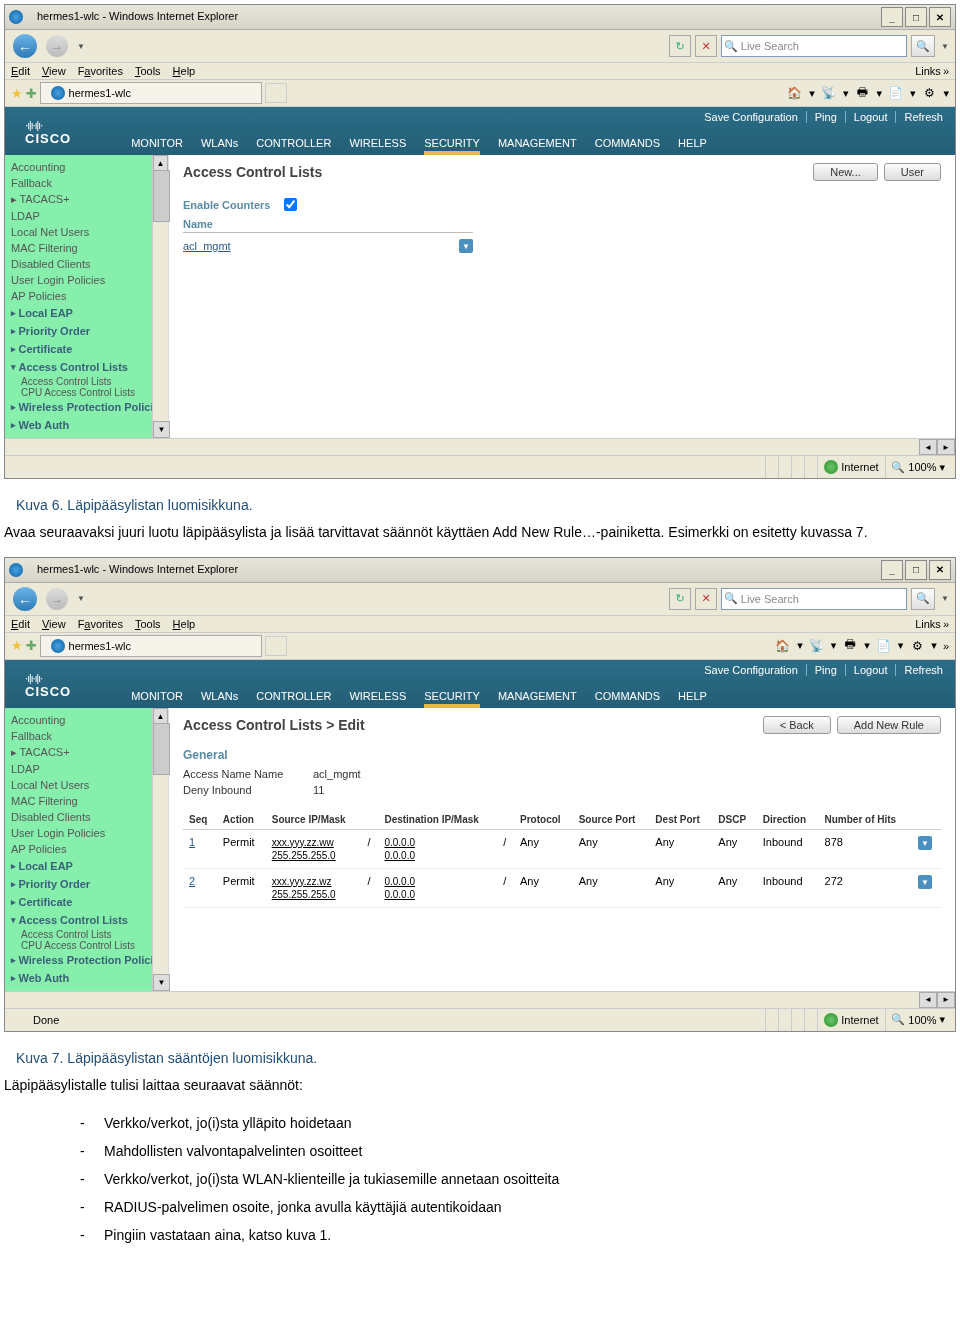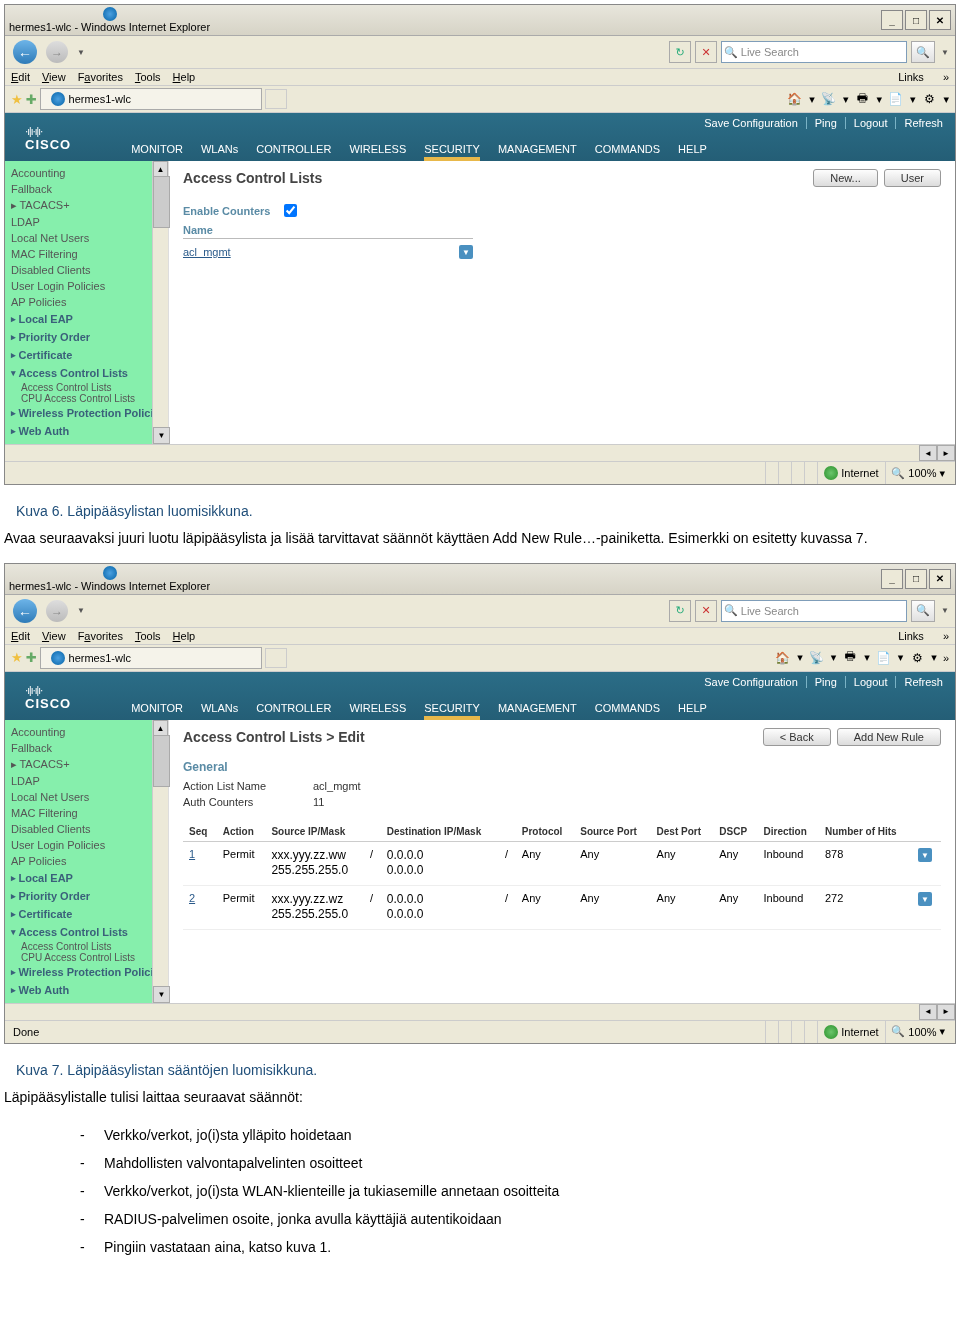--- a/index.html
+++ b/index.html
@@ -20,21 +20,21 @@
   }
   .title-bar {
     background: linear-gradient(to bottom, #e8e6dc, #d6d3c6);
     padding: 2px 4px;
     display: flex;
     align-items: center;
     justify-content: space-between;
     font-size: 11px;
     border-bottom: 1px solid #aaa;
   }
-  .title-left { display: flex; align-items: center; gap: 0; flex-direction: column; }
+  .title-left { display: flex; gap: 14px; }
   .ie-icon-small { width: 14px; height: 14px; background: radial-gradient(circle, #4ba0e0, #0563a7); border-radius: 50%; }
   .win-controls { display: flex; gap: 2px; }
   .win-btn {
     width: 20px; height: 18px;
     border: 1px solid #888;
     background: #ece9d8;
     font-size: 10px;
     display: flex; align-items: center; justify-content: center;
     font-weight: bold;
   }
@@ -73,21 +73,21 @@
   .menu-bar {
     padding: 2px 6px;
     display: flex;
     align-items: center;
     gap: 12px;
     font-size: 11px;
     border-bottom: 1px solid #ccc;
   }
   .menu-item { cursor: default; }
   .menu-item u { text-decoration: underline; }
-  .menu-right { margin-left: auto; display: flex; align-items: center; gap: 19px; }
+  .menu-right { margin-left: auto; display: flex; align-items: center; gap: 2px; }
 
   .tab-bar {
     display: flex;
     align-items: center;
     padding: 2px 6px;
     gap: 3px;
     border-bottom: 1px solid #ccc;
   }
   .fav-star { color: #f0c040; font-size: 13px; }
   .fav-add { color: #6a6; font-size: 13px; }
@@ -219,32 +219,32 @@
     border-bottom: 1px solid #ccc;
     padding: 4px 6px;
     font-size: 10px;
   }
   .rule-table td {
     padding: 6px 6px;
     border-bottom: 1px solid #eee;
     vertical-align: top;
   }
   .rule-table td.seq a { color: #2a5a8a; text-decoration: underline;}
-  .rule-table .small-stack { font-size: 12px; line-height: 1.3;}
+  .rule-table .small-stack { font-size: 10px; line-height: 1.3; text-decoration: underline;}
   
   .status-bar {
     display: flex;
     align-items: center;
     font-size: 11px;
     border-top: 1px solid #ccc;
     background: #ece9d8;
     height: 22px;
     padding: 0 4px;
   }
-  .status-left { flex: 0 0 60px; padding-left: 4px;}
+  .status-left { flex: 0 0 60px; padding-left: 4px; margin-left: 20px;}
   .status-cells { display: flex; margin-left: auto; }
   .status-cell { border-left: 1px solid #ccc; padding: 0 6px; display: flex; align-items: center; gap: 3px; height: 22px;}
   .globe-ico { width: 14px; height: 14px; background: radial-gradient(circle, #6bc56b, #2a8f2a); border-radius: 50%;}
 
   
   .doc-caption {
     color: #1f4e79;
     font-size: 14px;
     margin: 18px 4px 10px 16px;
   }
@@ -551,25 +551,25 @@
       <div class="page-head">
         <div class="page-title">Access Control Lists &gt; Edit</div>
         <div class="page-actions">
           <button class="wlc-btn">&lt; Back</button>
           <button class="wlc-btn">Add New Rule</button>
         </div>
       </div>
 
       <div class="section-head">General</div>
       <div class="field-row">
-        <span class="field-label">Action List Name</span>
+        <span class="field-label">Access Name Name</span>
         <span class="field-value">acl_mgmt</span>
       </div>
       <div class="field-row">
-        <span class="field-label">Auth Counters</span>
+        <span class="field-label">Deny Inbound</span>
         <span class="field-value">11</span>
       </div>
 
       <table class="rule-table">
         <thead>
           <tr>
             <th>Seq</th>
             <th>Action</th>
             <th>Source IP/Mask</th>
             <th></th>

